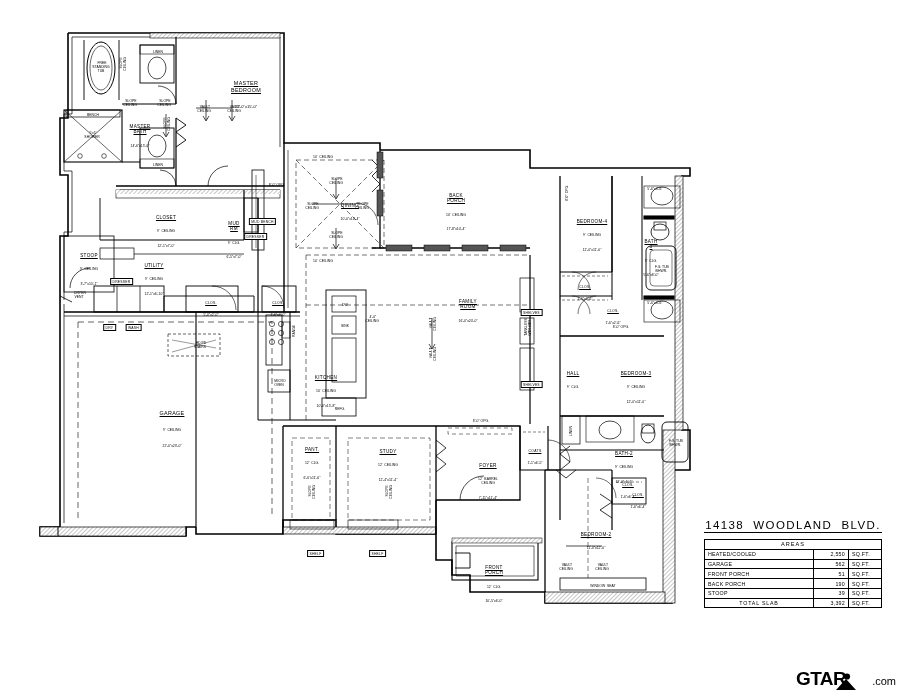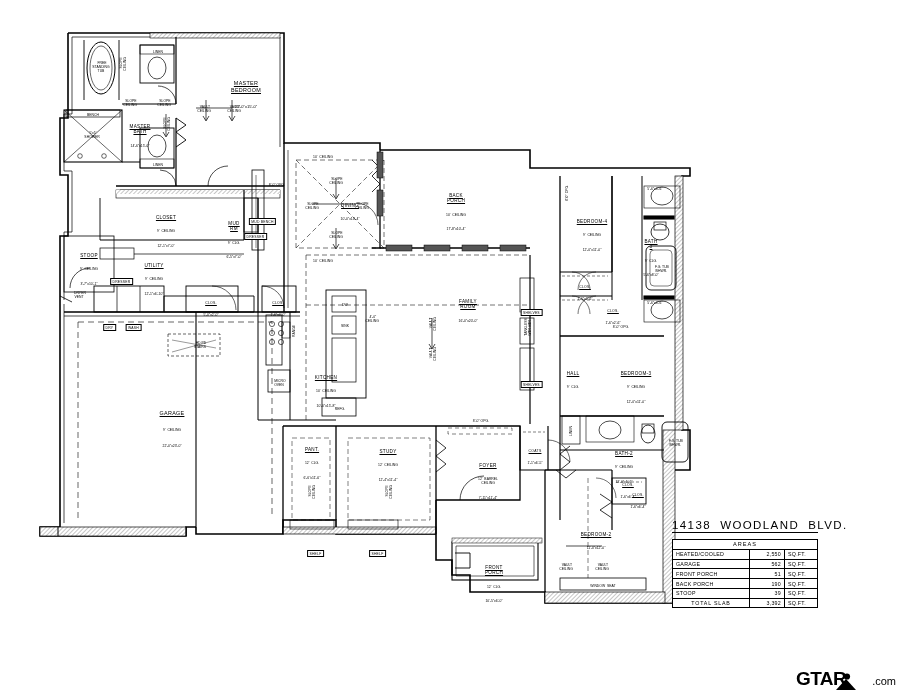--- a/index.html
+++ b/index.html
@@ -20,21 +20,21 @@
   .med{font-size:5.4px;}
 
   
   .rot{transform:translate(-50%,0) rotate(-90deg);transform-origin:50% 50%;}
 
   
   .boxed{border:.6px solid #000;padding:.6px 1.5px;background:#fff;
          font-size:3.4px;letter-spacing:.2px;}
 
   
-  #addr-wrap{position:absolute;left:672px;top:519px;width:146px;}
+  #addr-wrap{position:absolute;left:704px;top:519px;width:178px;}
   #addr{font-size:11.5px;letter-spacing:1.4px;font-family:"Liberation Sans",sans-serif;
         border-bottom:1.6px solid #000;padding-bottom:1px;text-align:center;
         white-space:pre;}
   #areas{margin-top:6px;border:1.4px solid #000;width:100%;
          border-collapse:collapse;font-size:5.3px;letter-spacing:.25px;background:#fff;}
   #areas td{border:.7px solid #000;padding:1.4px 3px;}
   #areas tr.hdr td{text-align:center;font-size:5.6px;letter-spacing:1px;}
   #areas td.num{text-align:right;width:28px;}
   #areas td.unit{width:26px;text-align:left;}
   #areas tr.total td.lab{text-align:center;letter-spacing:.8px;}

